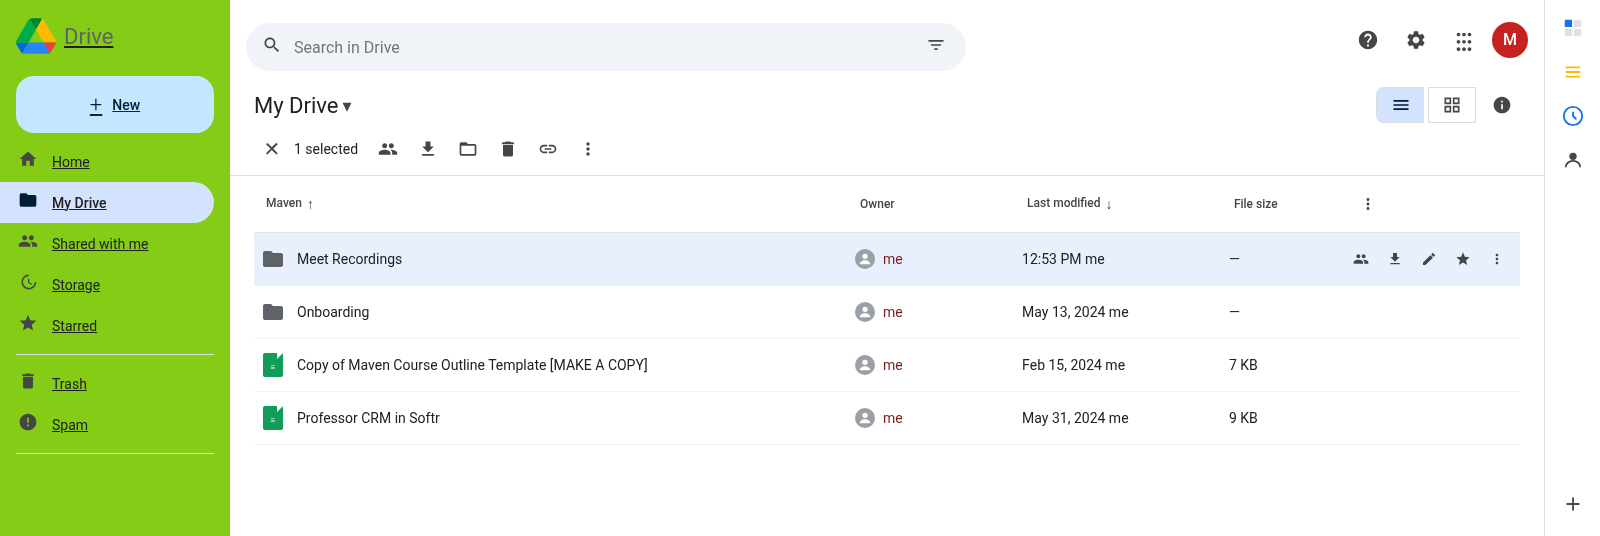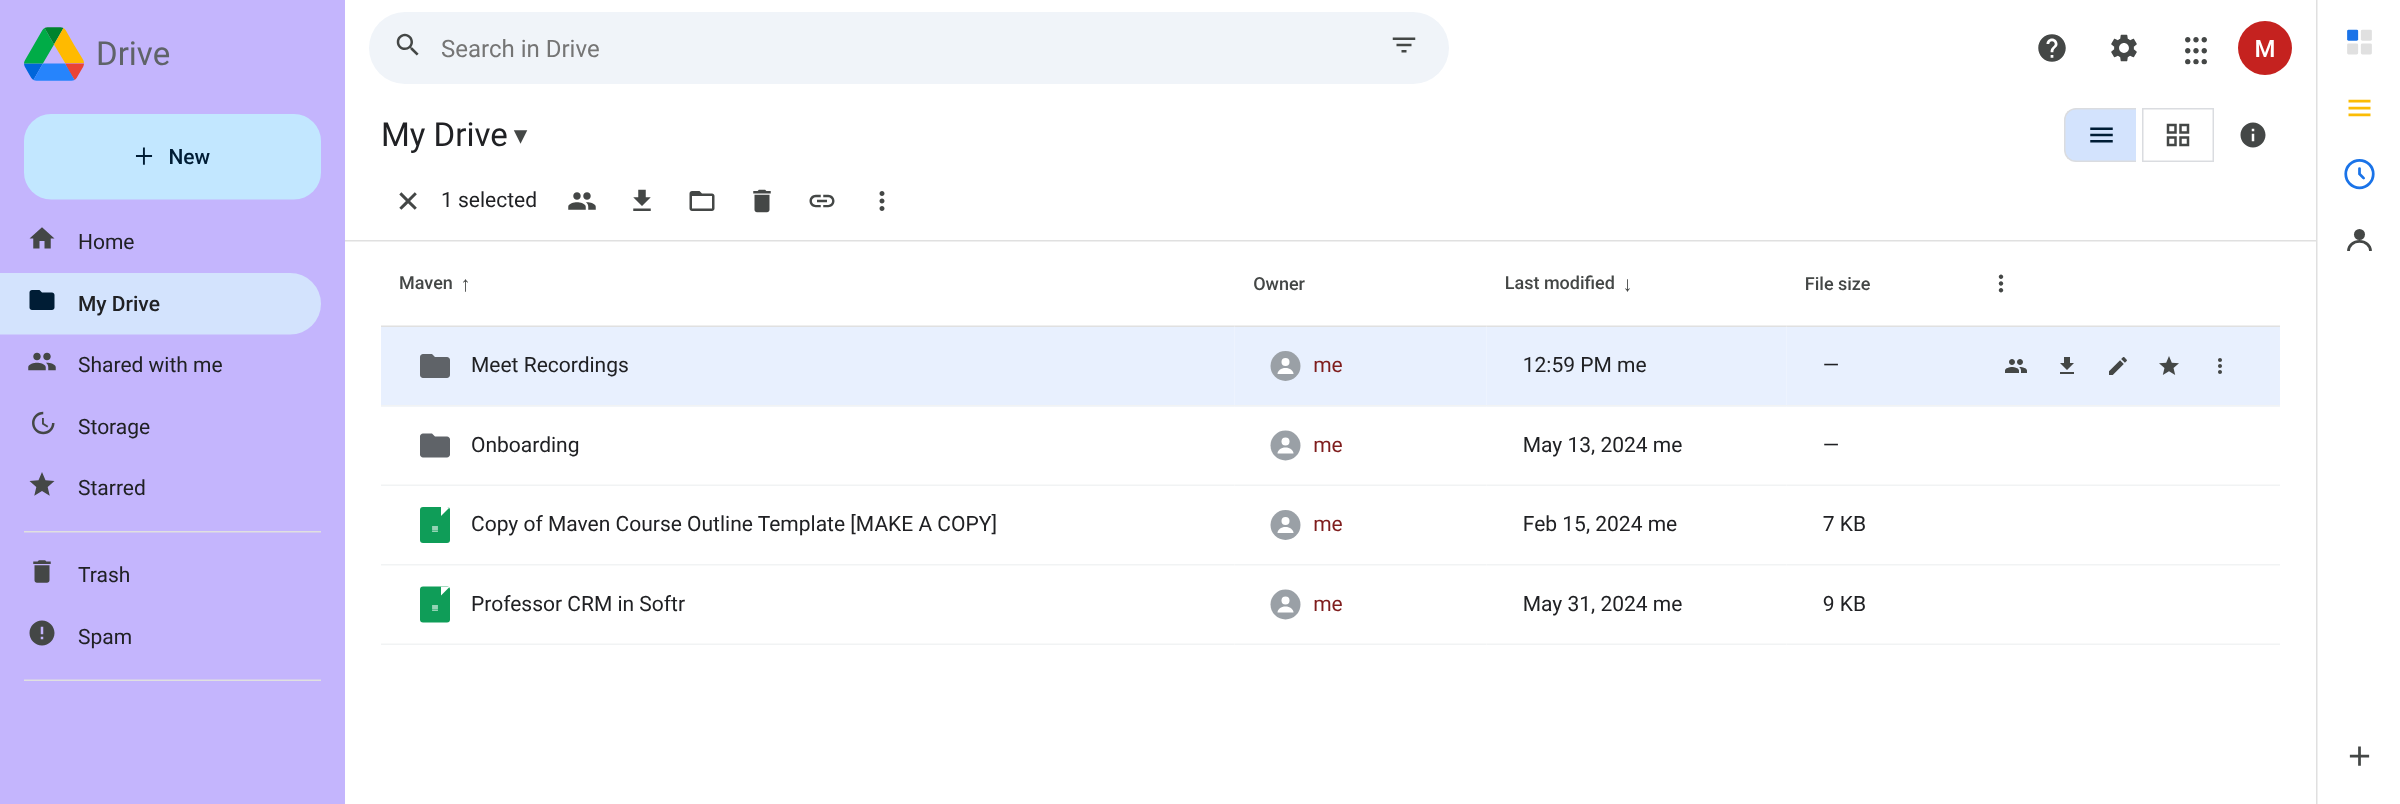--- a/index.html
+++ b/index.html
@@ -5,23 +5,24 @@
     * { box-sizing: border-box; margin: 0; padding: 0; font-family: 'Google Sans', Roboto, Arial, sans-serif; }
     body { display: flex; height: 536px; width: 1600px; overflow: hidden; background: #fff; font-size: 14px; color: #202124; }
 
     
     .sidebar {
       width: 230px;
       min-width: 230px;
       display: flex;
       flex-direction: column;
       padding: 8px 0;
-      background: #c4b5fd;
+      background: #84cc16;
       height: 100%;
       overflow-y: auto;
+      text-decoration: underline;
     }
     .sidebar-logo {
       display: flex;
       align-items: center;
       padding: 10px 16px 10px 16px;
       gap: 8px;
       margin-bottom: 4px;
     }
     .drive-logo {
       width: 40px;
@@ -89,20 +90,21 @@
     .search-bar {
       flex: 1;
       max-width: 720px;
       display: flex;
       align-items: center;
       background: #f0f4f9;
       border-radius: 24px;
       padding: 0 16px;
       height: 48px;
       gap: 12px;
+      margin-top: 15px;
     }
     .search-icon-svg { color: #444746; font-size: 20px; }
     .search-input {
       flex: 1;
       border: none;
       background: transparent;
       font-size: 16px;
       outline: none;
       color: #202124;
     }
@@ -264,21 +266,21 @@
     .col-modified { width: 18%; }
     .col-size { width: 10%; }
     .col-actions { width: 2%; }
     .sort-icon { font-size: 14px; vertical-align: middle; margin-left: 2px; }
     .file-row {
       border-bottom: 1px solid #f1f3f4;
       cursor: pointer;
     }
     .file-row.selected { background: #e8f0fe; }
     .file-row td {
-      padding: 10px 24px;
+      padding: 10px 7px;
       font-size: 14px;
       color: #202124;
       vertical-align: middle;
     }
     .file-name-cell {
       display: flex;
       align-items: center;
       gap: 12px;
     }
     .file-icon {
@@ -595,21 +597,21 @@
       <div class="owner-cell">
         <div class="owner-avatar">
           <svg width="16" height="16" viewBox="0 0 24 24" fill="none">
                     <circle cx="12" cy="8" r="4" fill="white"></circle>
                     <path d="M4 20c0-3.31 3.58-6 8-6s8 2.69 8 6" fill="white"></path>
                   </svg>
         </div>
         <span>me</span>
       </div>
     </td>
-    <td class="modified-cell">12:59 PM me</td>
+    <td class="modified-cell">12:53 PM me</td>
     <td class="size-cell">—</td>
     <td>
     <div class="actions-cell">
       <button class="row-action-btn" style="opacity:1">
         <svg width="16" height="16" viewBox="0 0 24 24" fill="none">
                     <path d="M16 11c1.66 0 2.99-1.34 2.99-3S17.66 5 16 5c-1.66 0-3 1.34-3 3s1.34 3 3 3zm-8 0c1.66 0 2.99-1.34 2.99-3S9.66 5 8 5C6.34 5 5 6.34 5 8s1.34 3 3 3zm0 2c-2.33 0-7 1.17-7 3.5V19h14v-2.5c0-2.33-4.67-3.5-7-3.5zm8 0c-.29 0-.62.02-.97.05 1.16.84 1.97 1.97 1.97 3.45V19h6v-2.5c0-2.33-4.67-3.5-7-3.5z" fill="#444746"></path>
                   </svg>
       </button>
       <button class="row-action-btn" style="opacity:1">
         <svg width="16" height="16" viewBox="0 0 24 24" fill="none">

